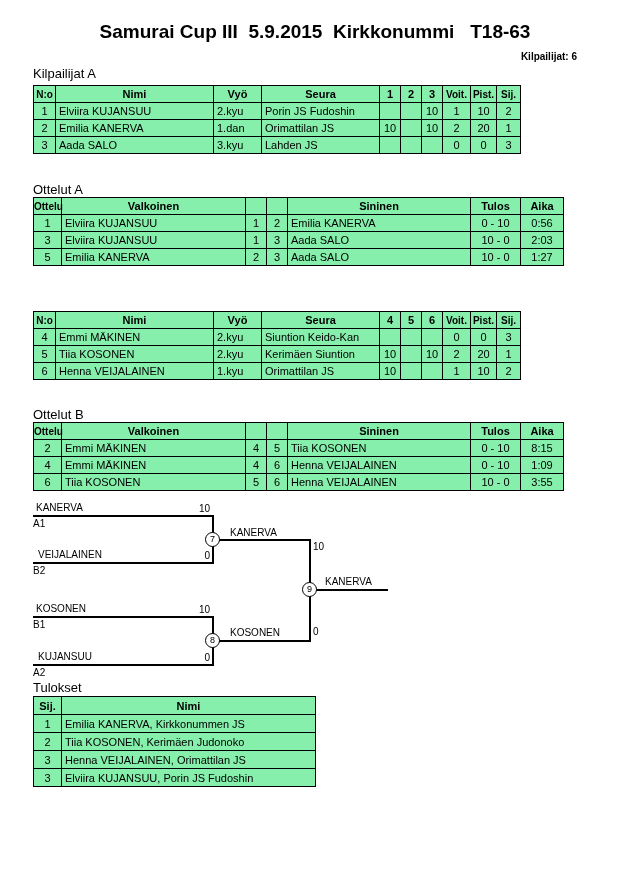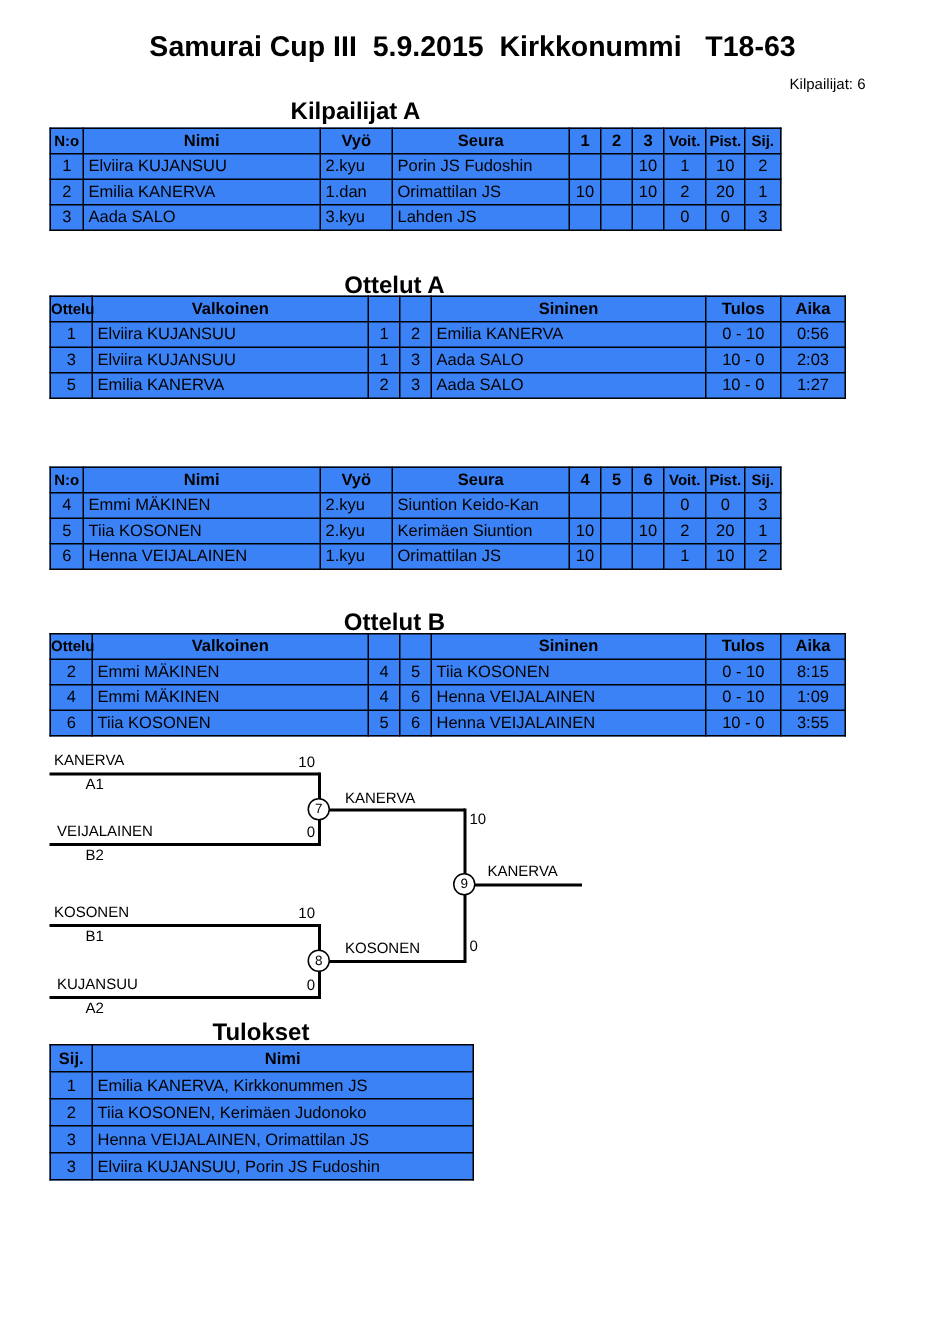--- a/index.html
+++ b/index.html
@@ -1,33 +1,33 @@
 <!DOCTYPE html>
 <html><head>
 <meta charset="utf-8">
 <style>
   * { margin:0; padding:0; box-sizing:border-box; }
   html,body { background:#fff; }
   body { width:630px; font-family:"Liberation Sans", sans-serif; color:#000; }
   .page { position:relative; width:630px; height:891px; background:#fff; overflow:hidden; }
   .abs { position:absolute; }
   .title { top:21px; left:0; width:630px; text-align:center; font-size:19px; font-weight:bold; white-space:pre; }
-  .count { top:51px; right:53px; font-size:10px; font-weight:normal; }
-  .sec-h { font-size:16px; font-weight:bold; text-align:center; white-space:nowrap; }
-  table.sheet { position:absolute; border-collapse:collapse; table-layout:fixed; background:#3b82f6; }
+  .count { top:51px; right:53px; font-size:10px; font-weight:bold; }
+  .sec-h { font-size:13px; font-weight:normal; white-space:nowrap; }
+  table.sheet { position:absolute; border-collapse:collapse; table-layout:fixed; background:#86efac; }
   table.sheet td { border:1px solid #000; font-size:11px; height:17px; padding:0 3px; white-space:nowrap; overflow:visible; vertical-align:middle; }
   table.sheet tr.hdr td { font-weight:bold; text-align:center; padding:0; }
   table.sheet tr.hdr td.tight { font-size:10px; }
   td.c { text-align:center; padding:0 !important; }
   td.belt { font-size:10px; vertical-align:top; padding-top:1px; }
   table.results td { height:18px; }
   .bline { position:absolute; background:#000; height:2px; }
   .bvert { position:absolute; background:#000; width:2px; }
   .bname { position:absolute; font-size:10px; white-space:nowrap; }
-  .bseed { position:absolute; font-size:10px; white-space:nowrap;margin-left:24px; }
+  .bseed { position:absolute; font-size:10px; white-space:nowrap; }
   .bscore { position:absolute; font-size:10px; text-align:right; width:177px; }
   .bscore-f { position:absolute; font-size:10px; }
   .bcircle { position:absolute; width:15px; height:15px; border:1px solid #000; border-radius:50%; background:#fff; font-size:9px; line-height:13px; text-align:center; }
 </style>
 </head>
 <body>
 
 <div class="page">
 
   <div class="abs title">Samurai Cup III  5.9.2015  Kirkkonummi   T18-63</div>

